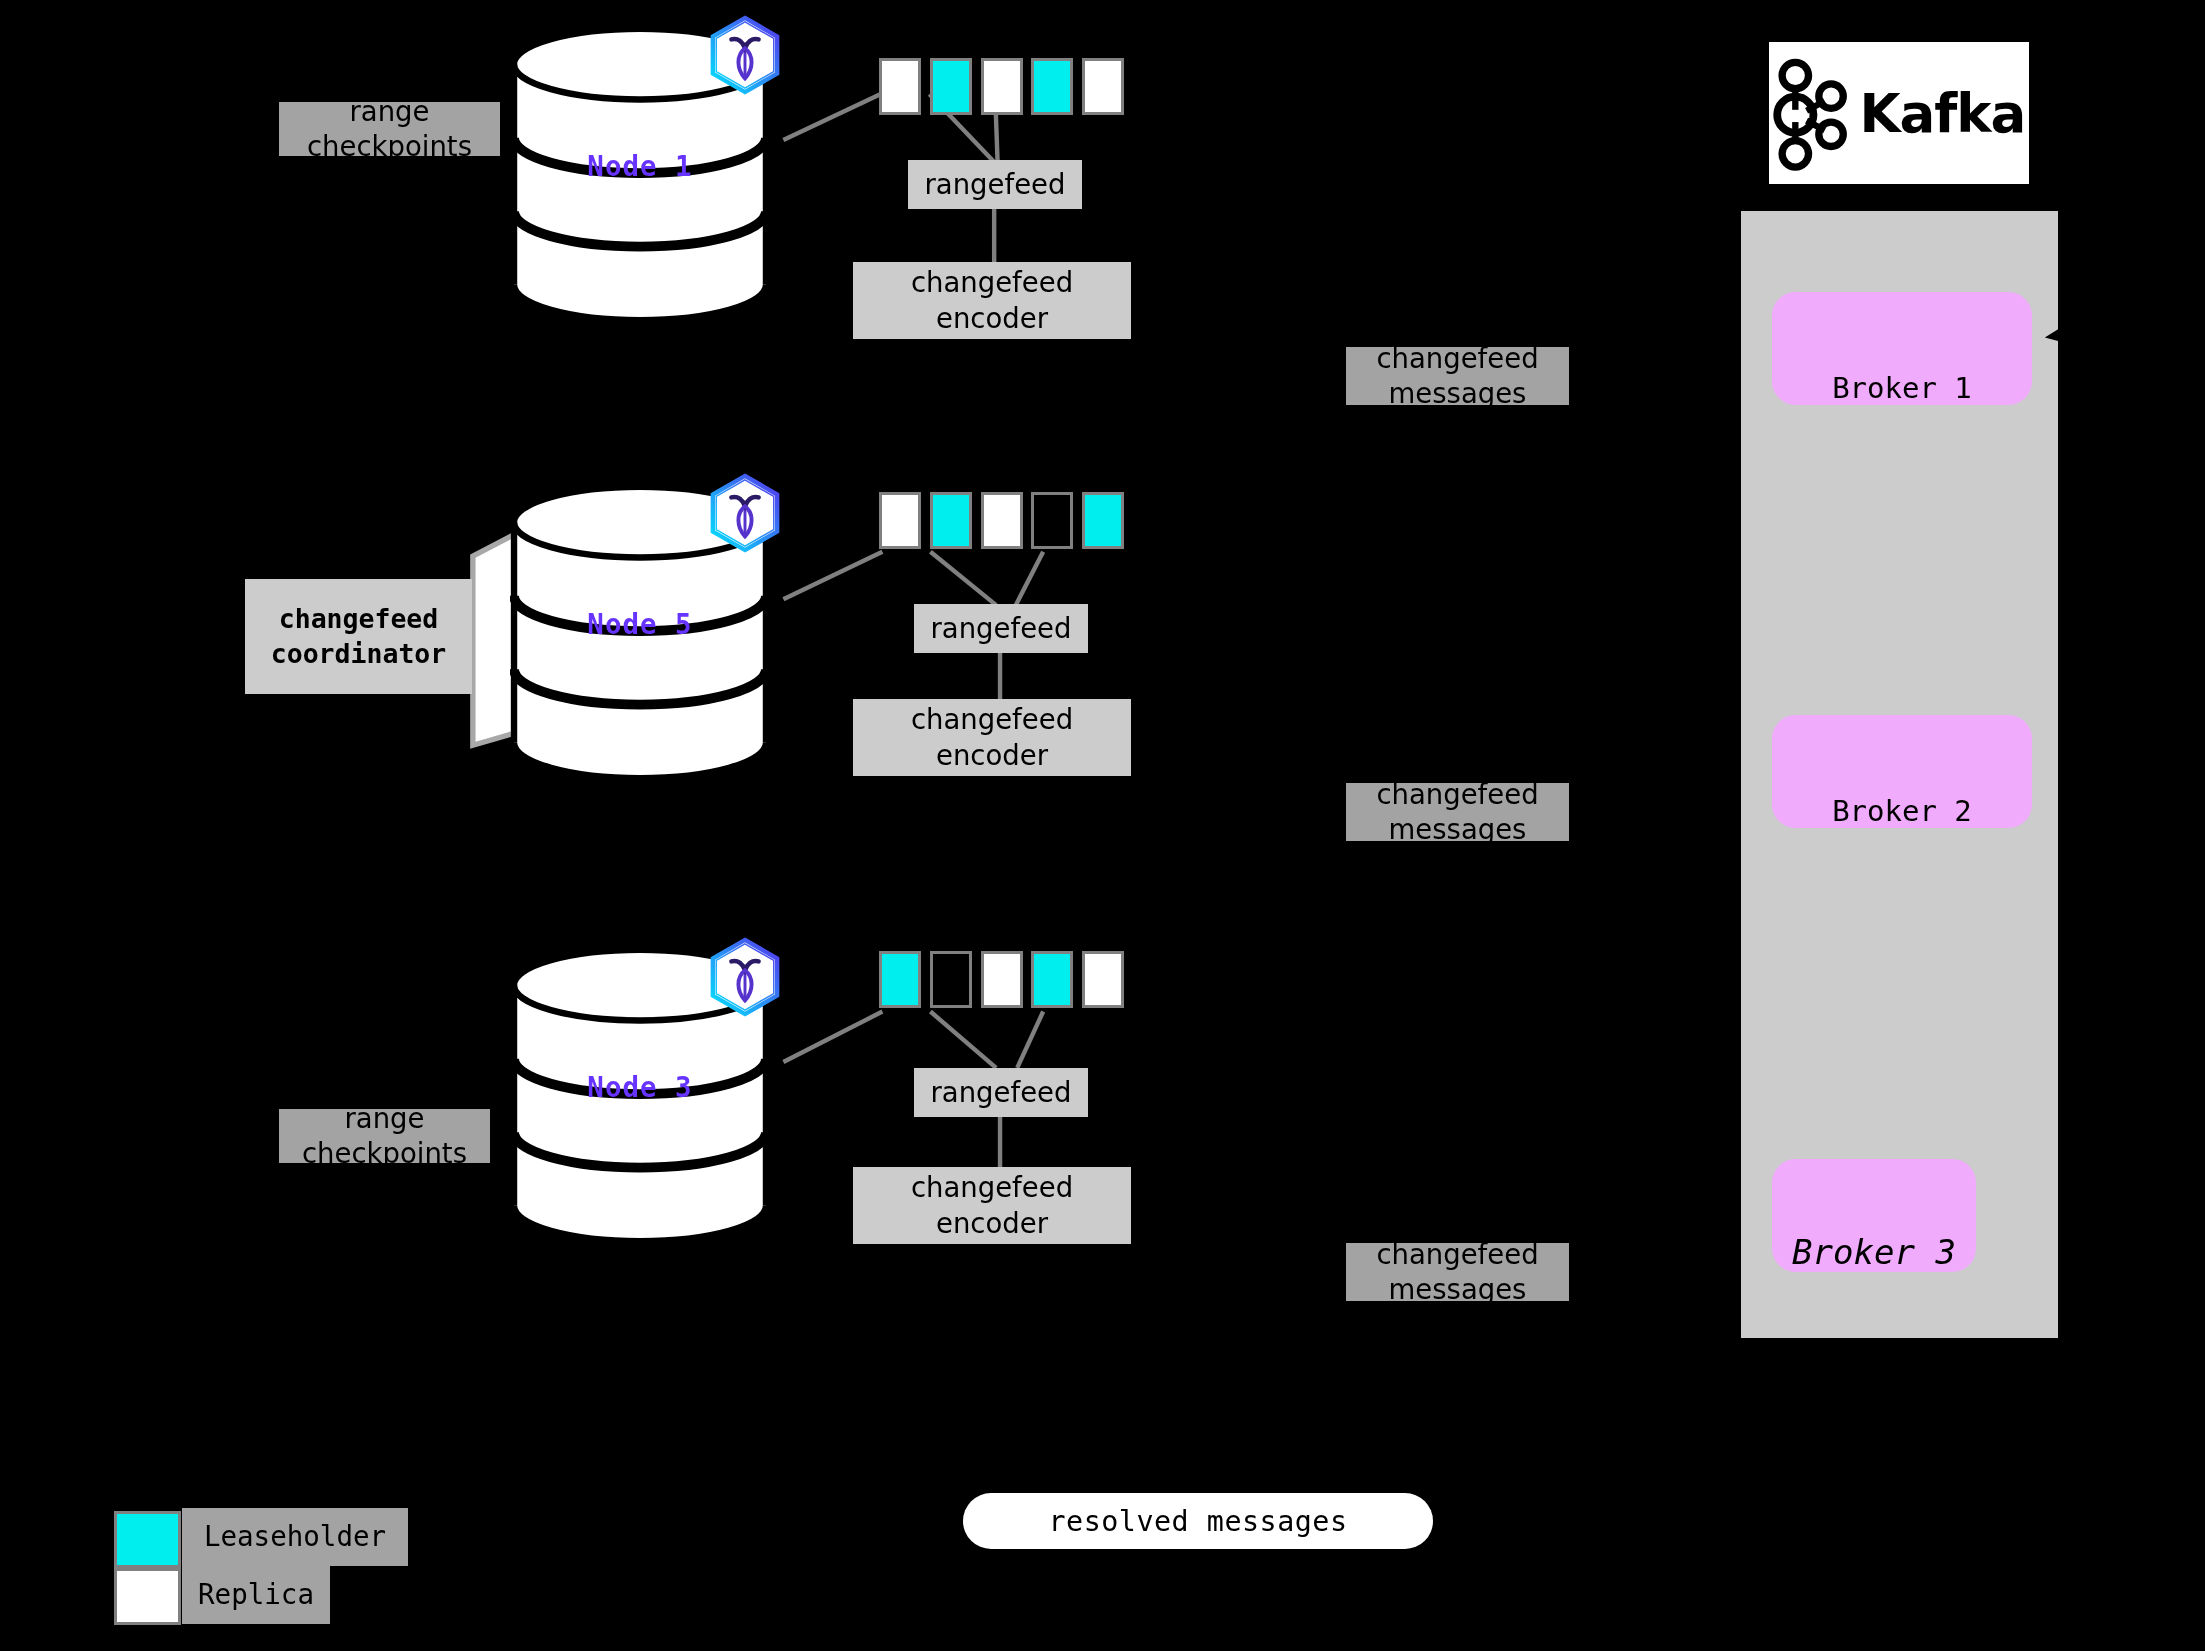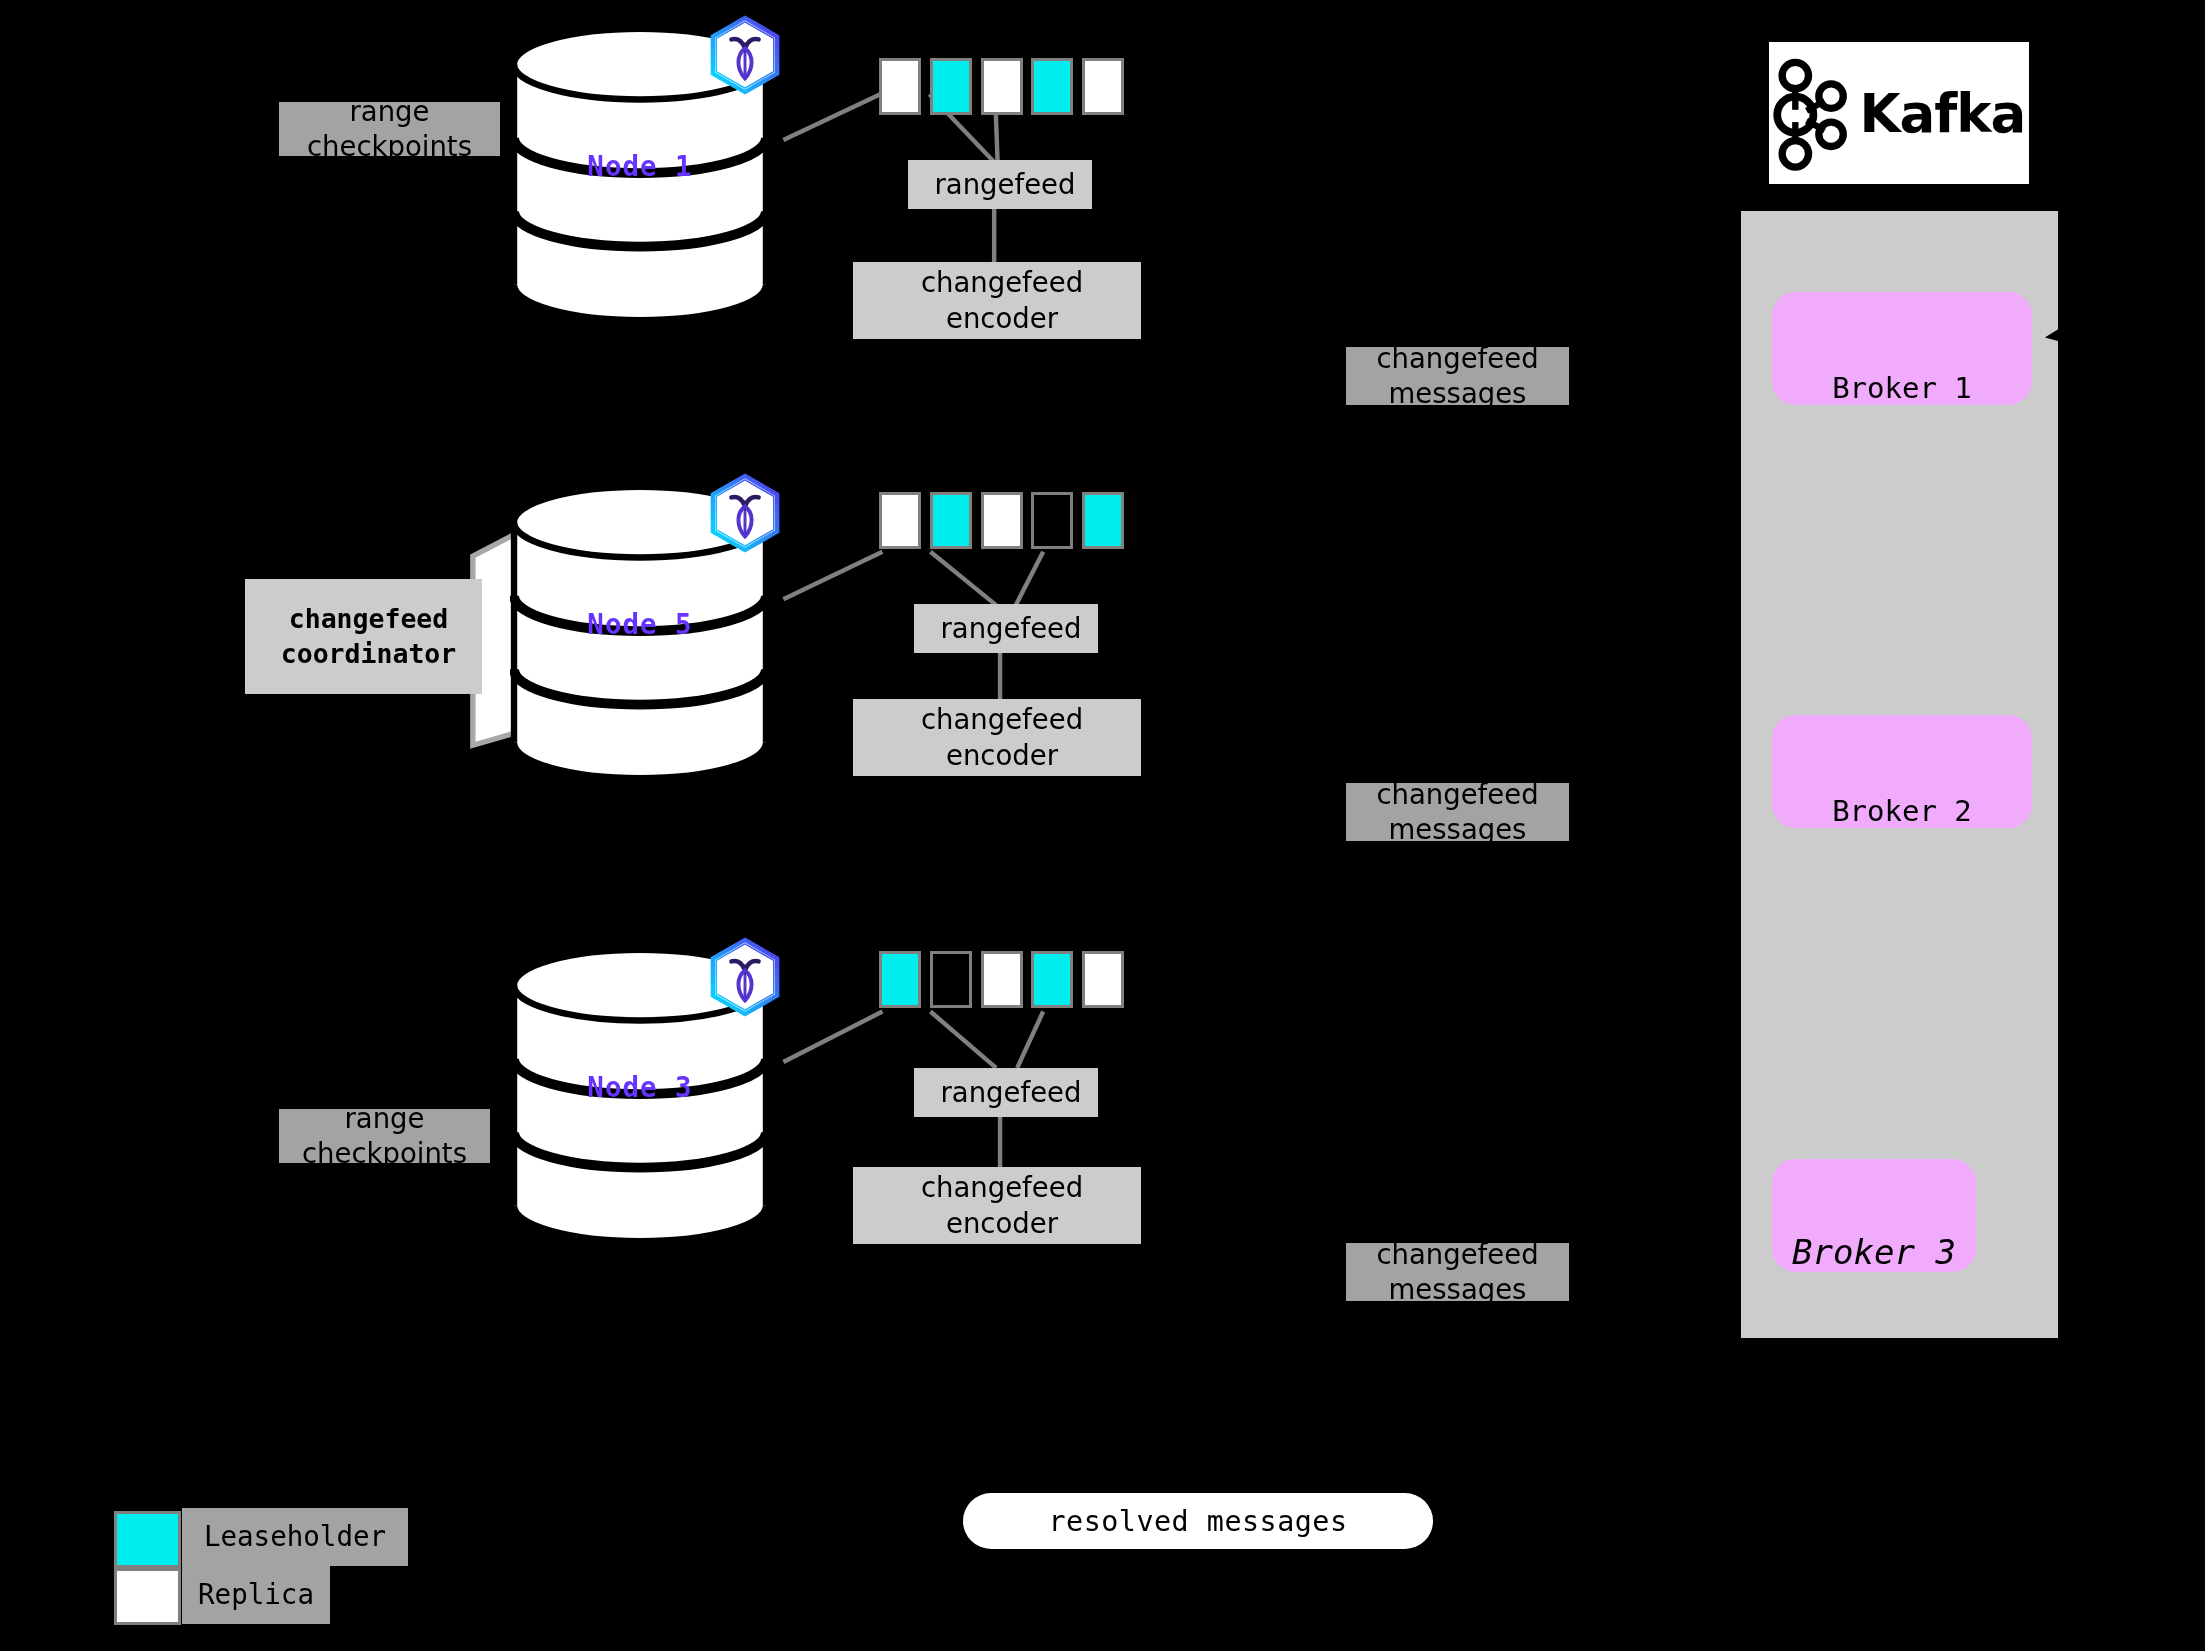--- a/index.html
+++ b/index.html
@@ -24,21 +24,20 @@
   }
   .wbox span{display:block;}
 
   
   .gbox{
     background:#cccccc;color:#000;
     display:flex;align-items:center;justify-content:center;
     text-align:center;
     font-family:"DejaVu Sans", sans-serif;
     line-height:1.3;
-    padding-left:10px;
   }
 
   
   .cyl{ }
   .cyl .label{
     position:absolute;
     width:100%;text-align:center;
     color:#6633ff;
     font-family:"DejaVu Sans Mono", monospace;
     font-weight:bold;

